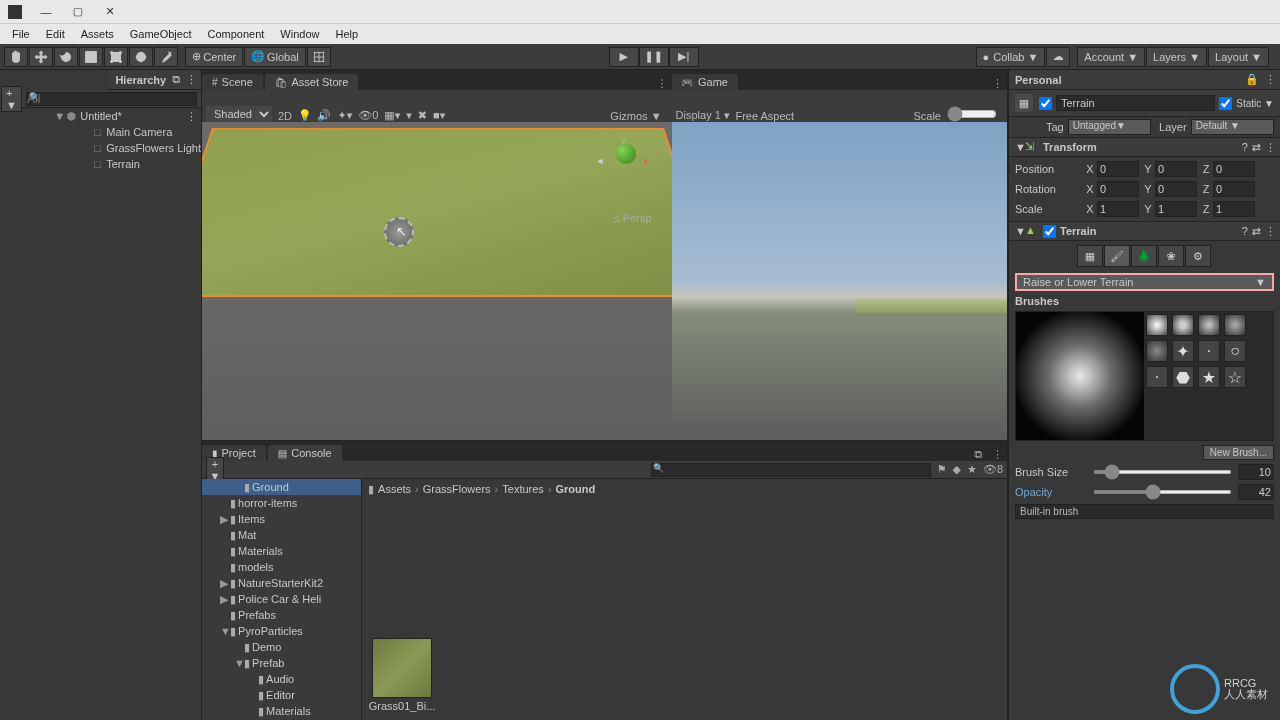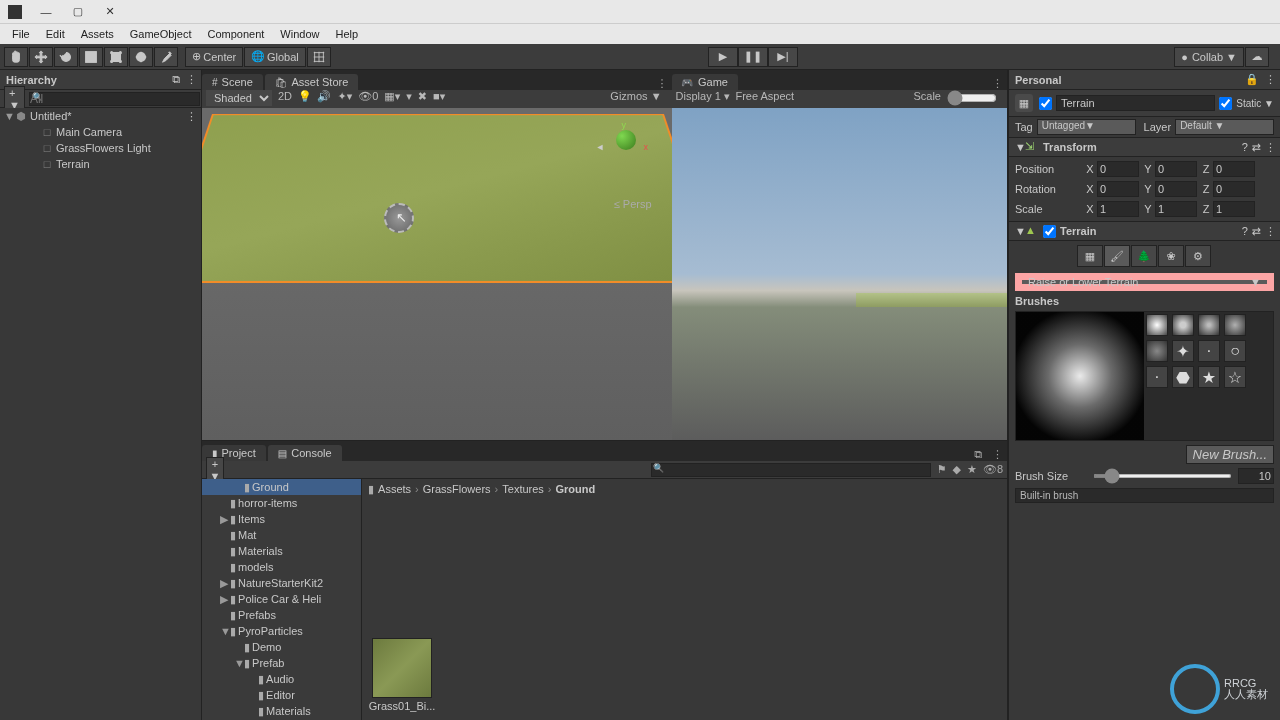--- a/index.html
+++ b/index.html
@@ -12,40 +12,40 @@
 .menu-bar span { padding: 0 8px; color: #222; cursor: pointer; }
 .app { background: #383838; height: 676px; display: flex; flex-direction: column; }
 .toolbar { background: #3c3c3c; height: 26px; display: flex; align-items: center; padding: 0 4px; border-bottom: 1px solid #222; }
 .toolbar .grp { display: flex; align-items: center; margin-right: 6px; }
 .t-btn { width: 24px; height: 20px; display: flex; align-items: center; justify-content: center; color: #c8c8c8; background: #474747; border: 1px solid #222; margin-right: 1px; cursor: pointer; }
 .t-btn svg { width: 14px; height: 14px; fill: #c8c8c8; stroke: #c8c8c8; }
 .t-label { padding: 0 6px; height: 20px; display: flex; align-items: center; color: #c8c8c8; background: #474747; border: 1px solid #222; margin-right: 1px; cursor: pointer; }
 .spacer { flex: 1; }
 .play-btn { width: 30px; height: 20px; background: #474747; border: 1px solid #222; display: flex; align-items: center; justify-content: center; color: #c8c8c8; cursor: pointer; }
 .top-grid { display: flex; flex: 1; min-height: 0; }
-.hierarchy { width: 202px; background: #383838; display: flex; flex-direction: column; border-right: 1px solid #222; }
+.hierarchy { width: 202px; background: #383838; display: flex; flex-direction: column; border-right: 1px solid #222; align-items: flex-end; }
 .panel-hdr { background: #3c3c3c; height: 20px; display: flex; align-items: center; padding: 0 6px; color: #c8c8c8; border-bottom: 1px solid #222; }
 .panel-hdr .title { flex: 1; font-weight: bold; }
 .panel-hdr .ic { margin-left: 6px; cursor: pointer; }
 .hier-tb { height: 18px; display: flex; align-items: center; padding: 0 4px; background: #3c3c3c; border-bottom: 1px solid #222; }
 .hier-tb .plus { color: #c8c8c8; background: #474747; border: 1px solid #222; padding: 0 4px; margin-right: 4px; cursor: pointer; }
 .hier-tb input { flex: 1; background: #2a2a2a; border: 1px solid #222; color: #c8c8c8; height: 14px; padding: 0 14px 0 0; font-size: 12px; }
 .tree { flex: 1; overflow: hidden; font-size: 12px; background: #383838; }
 .tree-row { height: 16px; display: flex; align-items: center; color: #c8c8c8; padding-left: 4px; cursor: pointer; }
 .tree-row .arrow { width: 10px; color: #999; }
 .tree-row .cube { width: 14px; height: 14px; display: inline-flex; align-items: center; justify-content: center; color: #888; margin-right: 2px; }
 .i2 { padding-left: 40px; }
 .scene-wrap { flex: 1; display: flex; flex-direction: column; border-right: 1px solid #222; min-width: 0; }
 .scene-pair { flex: 1; display: flex; min-height: 0; }
 .scene-col { flex: 1; display: flex; flex-direction: column; position: relative; min-width: 0; }
 .tabs { height: 20px; display: flex; align-items: flex-end; background: #282828; }
 .tab { padding: 2px 10px; color: #c8c8c8; background: #3c3c3c; margin-right: 2px; border-radius: 3px 3px 0 0; cursor: pointer; display: flex; align-items: center; }
 .tab.active { background: #383838; }
 .tab .ti { margin-right: 4px; font-size: 10px; }
-.scene-tb { height: 18px; background: #3c3c3c; display: flex; align-items: flex-start; padding: 0 4px; color: #b8b8b8; font-size: 11px; }
+.scene-tb { height: 32px; background: #3c3c3c; display: flex; align-items: flex-end; padding: 0 4px; color: #b8b8b8; font-size: 11px; }
 .scene-tb > * { margin-right: 6px; }
 .scene-dd { background: #474747; color: #c8c8c8; border: none; height: 16px; font-size: 11px; padding: 0 4px; }
 .viewport { flex: 1; position: relative; background: #555; overflow: hidden; }
 .scene-view { position: absolute; inset: 0; background: linear-gradient(180deg, #6a6a6a 0%, #6a6a6a 40%, #5f5f5f 100%); }
 .terrain { position: absolute; left: 10px; top: 6px; width: 452px; height: 210px; background: linear-gradient(160deg, #8fa04f 0%, #96a658 50%, #7e8e42 100%); border: 2px solid #f28c28; transform: perspective(800px) rotateX(50deg); transform-origin: top center; }
 .gizmo { position: absolute; top: 12px; right: 18px; width: 60px; height: 60px; }
 .gizmo .ball { position: absolute; top: 10px; left: 22px; width: 20px; height: 20px; background: radial-gradient(circle at 30% 30%, #7fd850, #3a7a1c); border-radius: 50%; }
 .gizmo .ax { position: absolute; color: #aaa; font-size: 9px; }
 .persp { position: absolute; top: 90px; right: 20px; color: #aaa; font-size: 11px; }
 .game-col { flex: 1; display: flex; flex-direction: column; min-width: 0; }
@@ -67,44 +67,44 @@
 .folder-row { height: 16px; display: flex; align-items: center; color: #c8c8c8; padding-left: 4px; cursor: pointer; font-size: 11px; }
 .folder-row.sel { background: #3e5f8a; }
 .folder-row .arrow { width: 10px; color: #999; display: inline-block; }
 .fi { color: #aaa; margin-right: 2px; }
 .inspector { width: 272px; background: #383838; display: flex; flex-direction: column; border-left: 1px solid #222; overflow: hidden; }
 .ins-hdr { background: #3c3c3c; padding: 4px 6px; display: flex; align-items: center; color: #c8c8c8; border-bottom: 1px solid #222; }
 .ins-hdr .cube-ic { width: 18px; height: 18px; background: #4a4a4a; border-radius: 3px; margin-right: 6px; display: flex; align-items: center; justify-content: center; }
 .ins-hdr input[type=checkbox] { margin-right: 4px; }
 .ins-hdr .name { flex: 1; background: #2a2a2a; border: 1px solid #222; color: #c8c8c8; padding: 1px 4px; }
 .ins-hdr .static { color: #c8c8c8; font-size: 10px; }
-.ins-row { display: flex; align-items: center; padding: 2px 6px; color: #c8c8c8; }
+.ins-row { display: flex; align-items: center; padding: 2px 6px; color: #c8c8c8; margin-left: 31px; }
 .ins-row select, .ins-row .dd { background: #5a5a5a; color: #c8c8c8; border: 1px solid #222; height: 16px; font-size: 10px; padding: 0 4px; margin-left: 4px; flex: 1; }
 .comp-hdr { background: #3c3c3c; height: 20px; display: flex; align-items: center; padding: 0 6px; color: #c8c8c8; border-top: 1px solid #222; border-bottom: 1px solid #222; }
 .comp-hdr .arrow { width: 10px; }
 .comp-hdr .ico { width: 14px; height: 14px; margin-right: 4px; }
 .comp-hdr .name { flex: 1; font-weight: bold; }
 .xform { padding: 2px 6px; color: #c8c8c8; }
 .xform .r { display: flex; align-items: center; height: 20px; }
 .xform .lbl { width: 68px; }
 .xform .axis { width: 14px; text-align: center; }
 .xform input { width: 42px; background: #2a2a2a; border: 1px solid #222; color: #c8c8c8; padding: 1px 2px; margin-right: 2px; font-size: 11px; }
 .terrain-toolbar { display: flex; justify-content: center; padding: 4px; }
 .terrain-toolbar .t-btn { width: 26px; height: 22px; }
-.terrain-dd { margin: 2px 6px; background: #5a5a5a; border: 7px solid #fca5a5; height: 18px; display: flex; align-items: center; padding: 0 6px; color: #c8c8c8; cursor: pointer; }
+.terrain-dd { margin: 2px 6px; background: #5a5a5a; border: 2px solid #fca5a5; height: 18px; display: flex; align-items: center; padding: 0 6px; color: #c8c8c8; cursor: pointer; }
 .terrain-dd .arw { margin-left: auto; }
 .hint { background: #3a3a3a; margin: 2px 6px; padding: 4px 6px; color: #b8b8b8; font-size: 10px; border: 1px solid #222; }
 .brushes-lbl { padding: 2px 6px; color: #c8c8c8; font-weight: bold; }
 .brushes-box { margin: 2px 6px; background: #2a2a2a; border: 1px solid #222; display: flex; }
 .brush-preview { width: 128px; height: 128px; background: radial-gradient(circle at 50% 50%, rgba(255,255,255,0.9), rgba(255,255,255,0.3) 35%, rgba(0,0,0,0.9) 75%); }
 .brush-grid { flex: 1; display: flex; flex-wrap: wrap; align-content: flex-start; padding: 2px; gap: 4px; }
 .brush-item { width: 22px; height: 22px; background: #444; border: 1px solid #222; display: flex; align-items: center; justify-content: center; cursor: pointer; color: #ddd; font-size: 16px;}
 .brush-item.sel { background: #3e5f8a; }
 .new-brush { text-align: right; margin: 2px 6px; }
-.new-brush button { background: #5a5a5a; color: #c8c8c8; border: 1px solid #222; padding: 1px 6px; cursor: pointer; font-size: 13px; font-style: italic; }
+.new-brush button { background: #5a5a5a; color: #c8c8c8; border: 1px solid #222; padding: 1px 6px; cursor: pointer; font-size: 10px; }
 .slider-row { display: flex; align-items: center; padding: 2px 6px; color: #c8c8c8; }
 .slider-row.hl .lbl { color: #6fa8d6; }
 .slider-row .lbl { width: 72px; }
 .slider-row input[type=range] { flex: 1; margin: 0 6px; accent-color: #888; height: 4px; }
 .slider-row .val { width: 36px; background: #2a2a2a; border: 1px solid #222; text-align: right; padding: 1px 2px; }
 .builtin { margin: 2px 6px; background: #2a2a2a; border: 1px solid #222; padding: 1px 4px; color: #b8b8b8; font-size: 10px; }
 .watermark { position: absolute; right: 12px; bottom: 6px; display: flex; align-items: center; }
 .watermark .ring { width: 50px; height: 50px; border: 4px solid #3fa2d8; border-radius: 50%; position: relative; }
 .watermark .zh { color: #cfd3d7; font-size: 10px; margin-left: 4px; line-height: 1; }
 .dots-ic { letter-spacing: -2px; cursor: pointer; }
@@ -197,20 +197,25 @@
       <div class="play-btn">❚❚</div>
       <div class="play-btn">▶|</div>
     </div>
     <div class="spacer"></div>
     <div class="grp">
       <div class="t-label">
           <span style="margin-right:4px">●</span>
           <span>Collab ▼</span>
         </div>
       <div class="t-btn">☁</div>
+    </div>
+    <div class="grp">
+      <div class="t-label">Account ▼</div>
+      <div class="t-label">Layers ▼</div>
+      <div class="t-label">Layout ▼</div>
     </div>
   </div>
 
   <div class="top-grid">
 
     <div class="hierarchy">
       <div class="panel-hdr">
         <span class="title">Hierarchy</span>
         <span class="ic">⧉</span>
         <span class="ic dots-ic">⋮</span>
@@ -534,20 +539,25 @@
           <div class="brush-item">★</div>
           <div class="brush-item">☆</div>
         </div>
       </div>
       <div class="new-brush"><button>New Brush...</button></div>
       <div class="slider-row">
         <span class="lbl">Brush Size</span>
         <input type="range" min="1" max="100" value="10" style="">
         <span class="val">10</span>
       </div>
+      <div class="slider-row hl">
+        <span class="lbl">Opacity</span>
+        <input type="range" min="0" max="100" value="42" style="">
+        <span class="val">42</span>
+      </div>
       <div class="builtin">Built-in brush</div>
     </div>
   </div>
 </div>
 
 <div class="watermark">
   <div class="ring"></div>
   <div class="zh">
     <div>RRCG</div>
     <div>人人素材</div>

